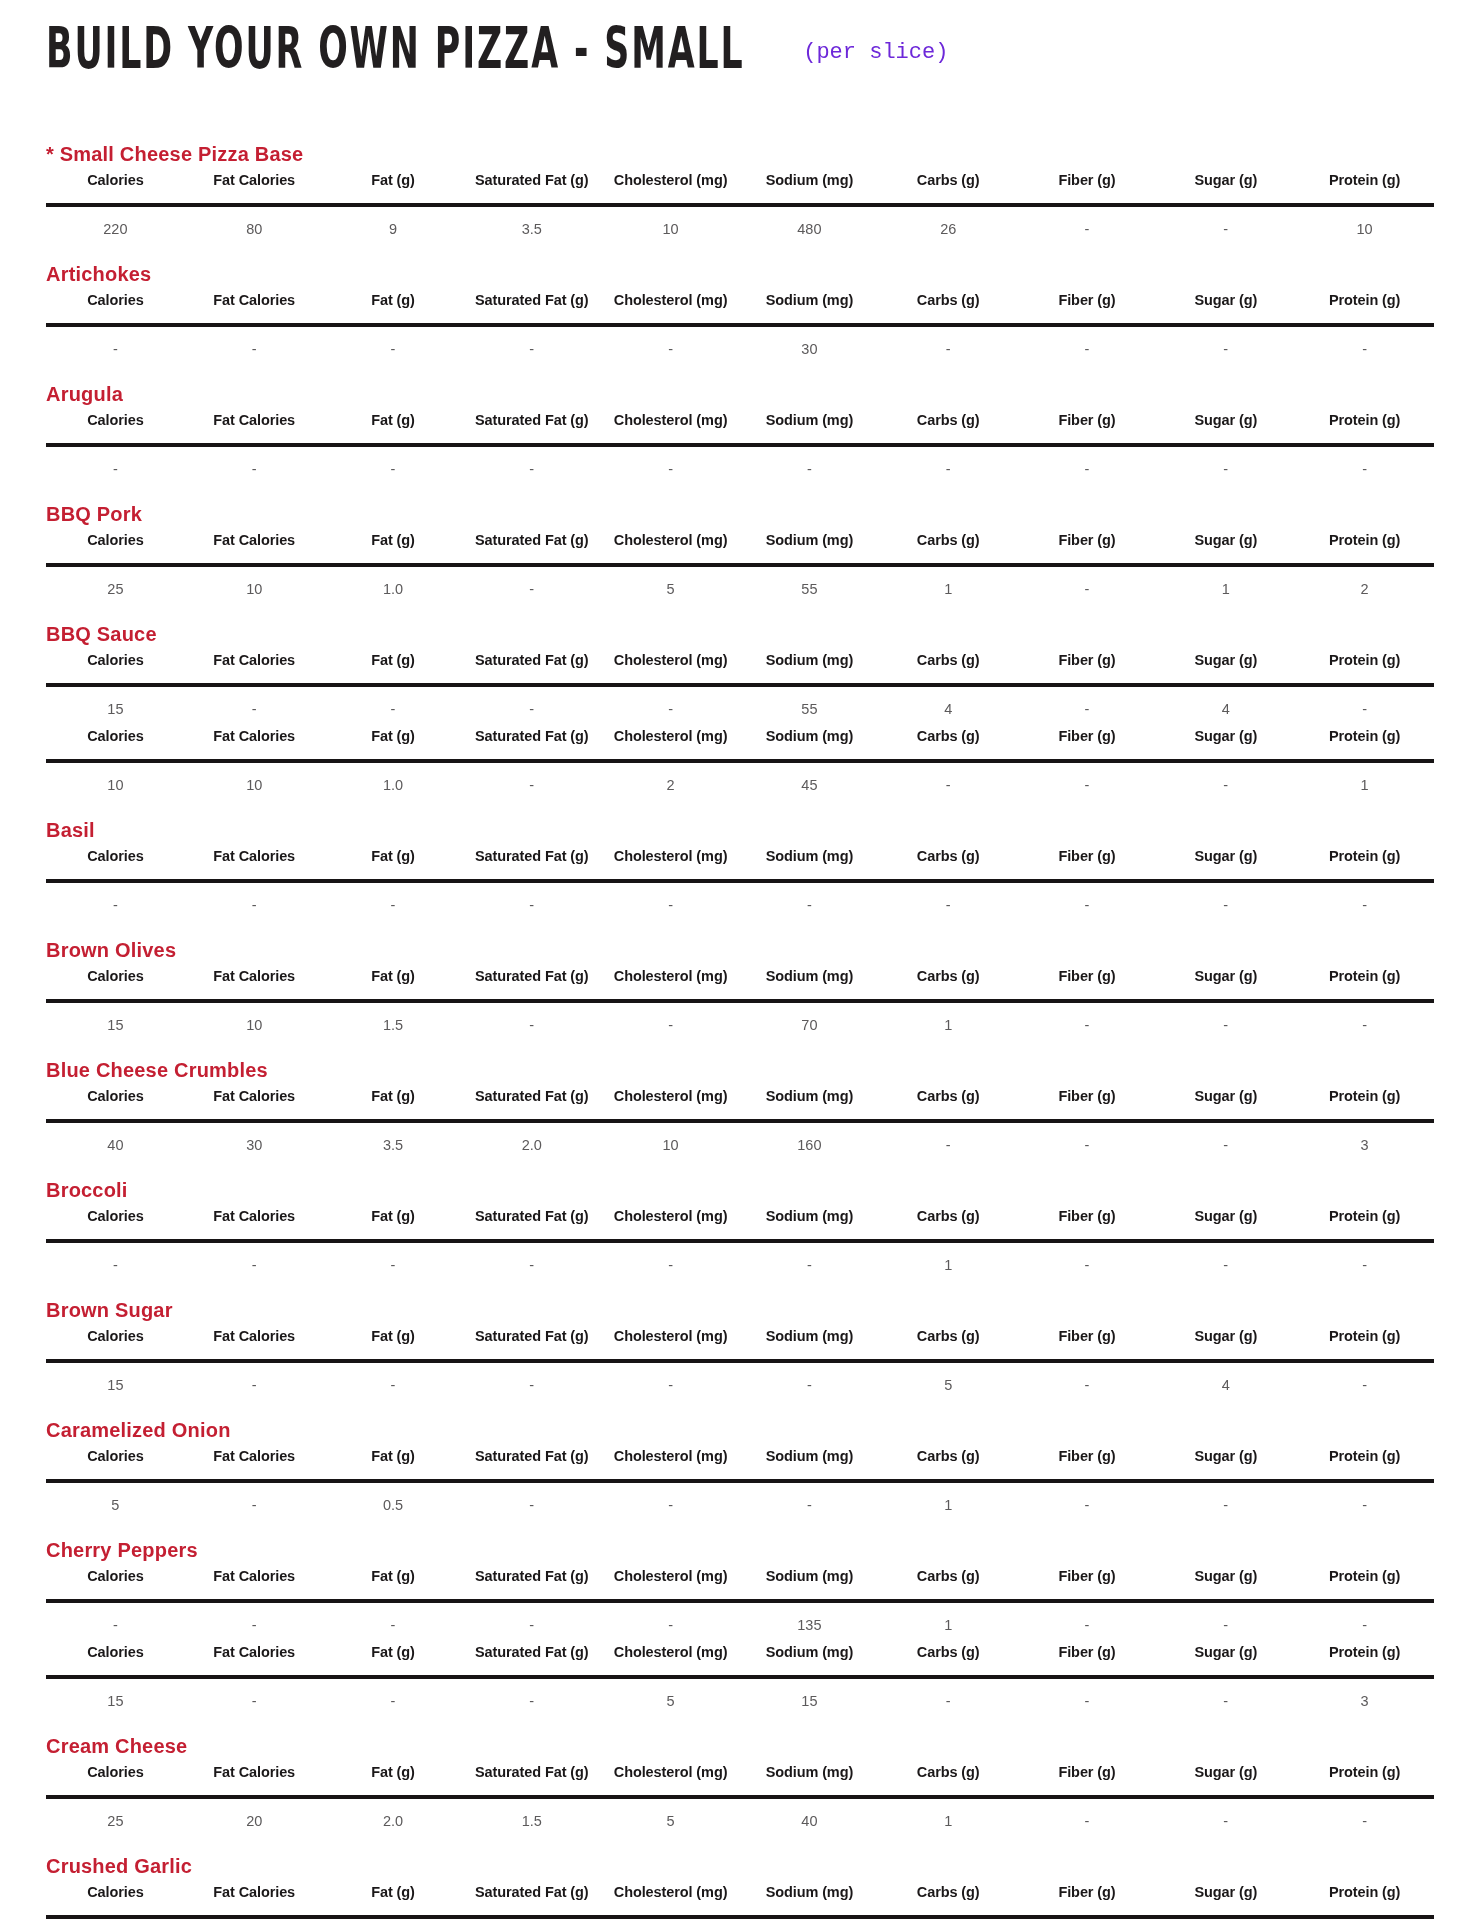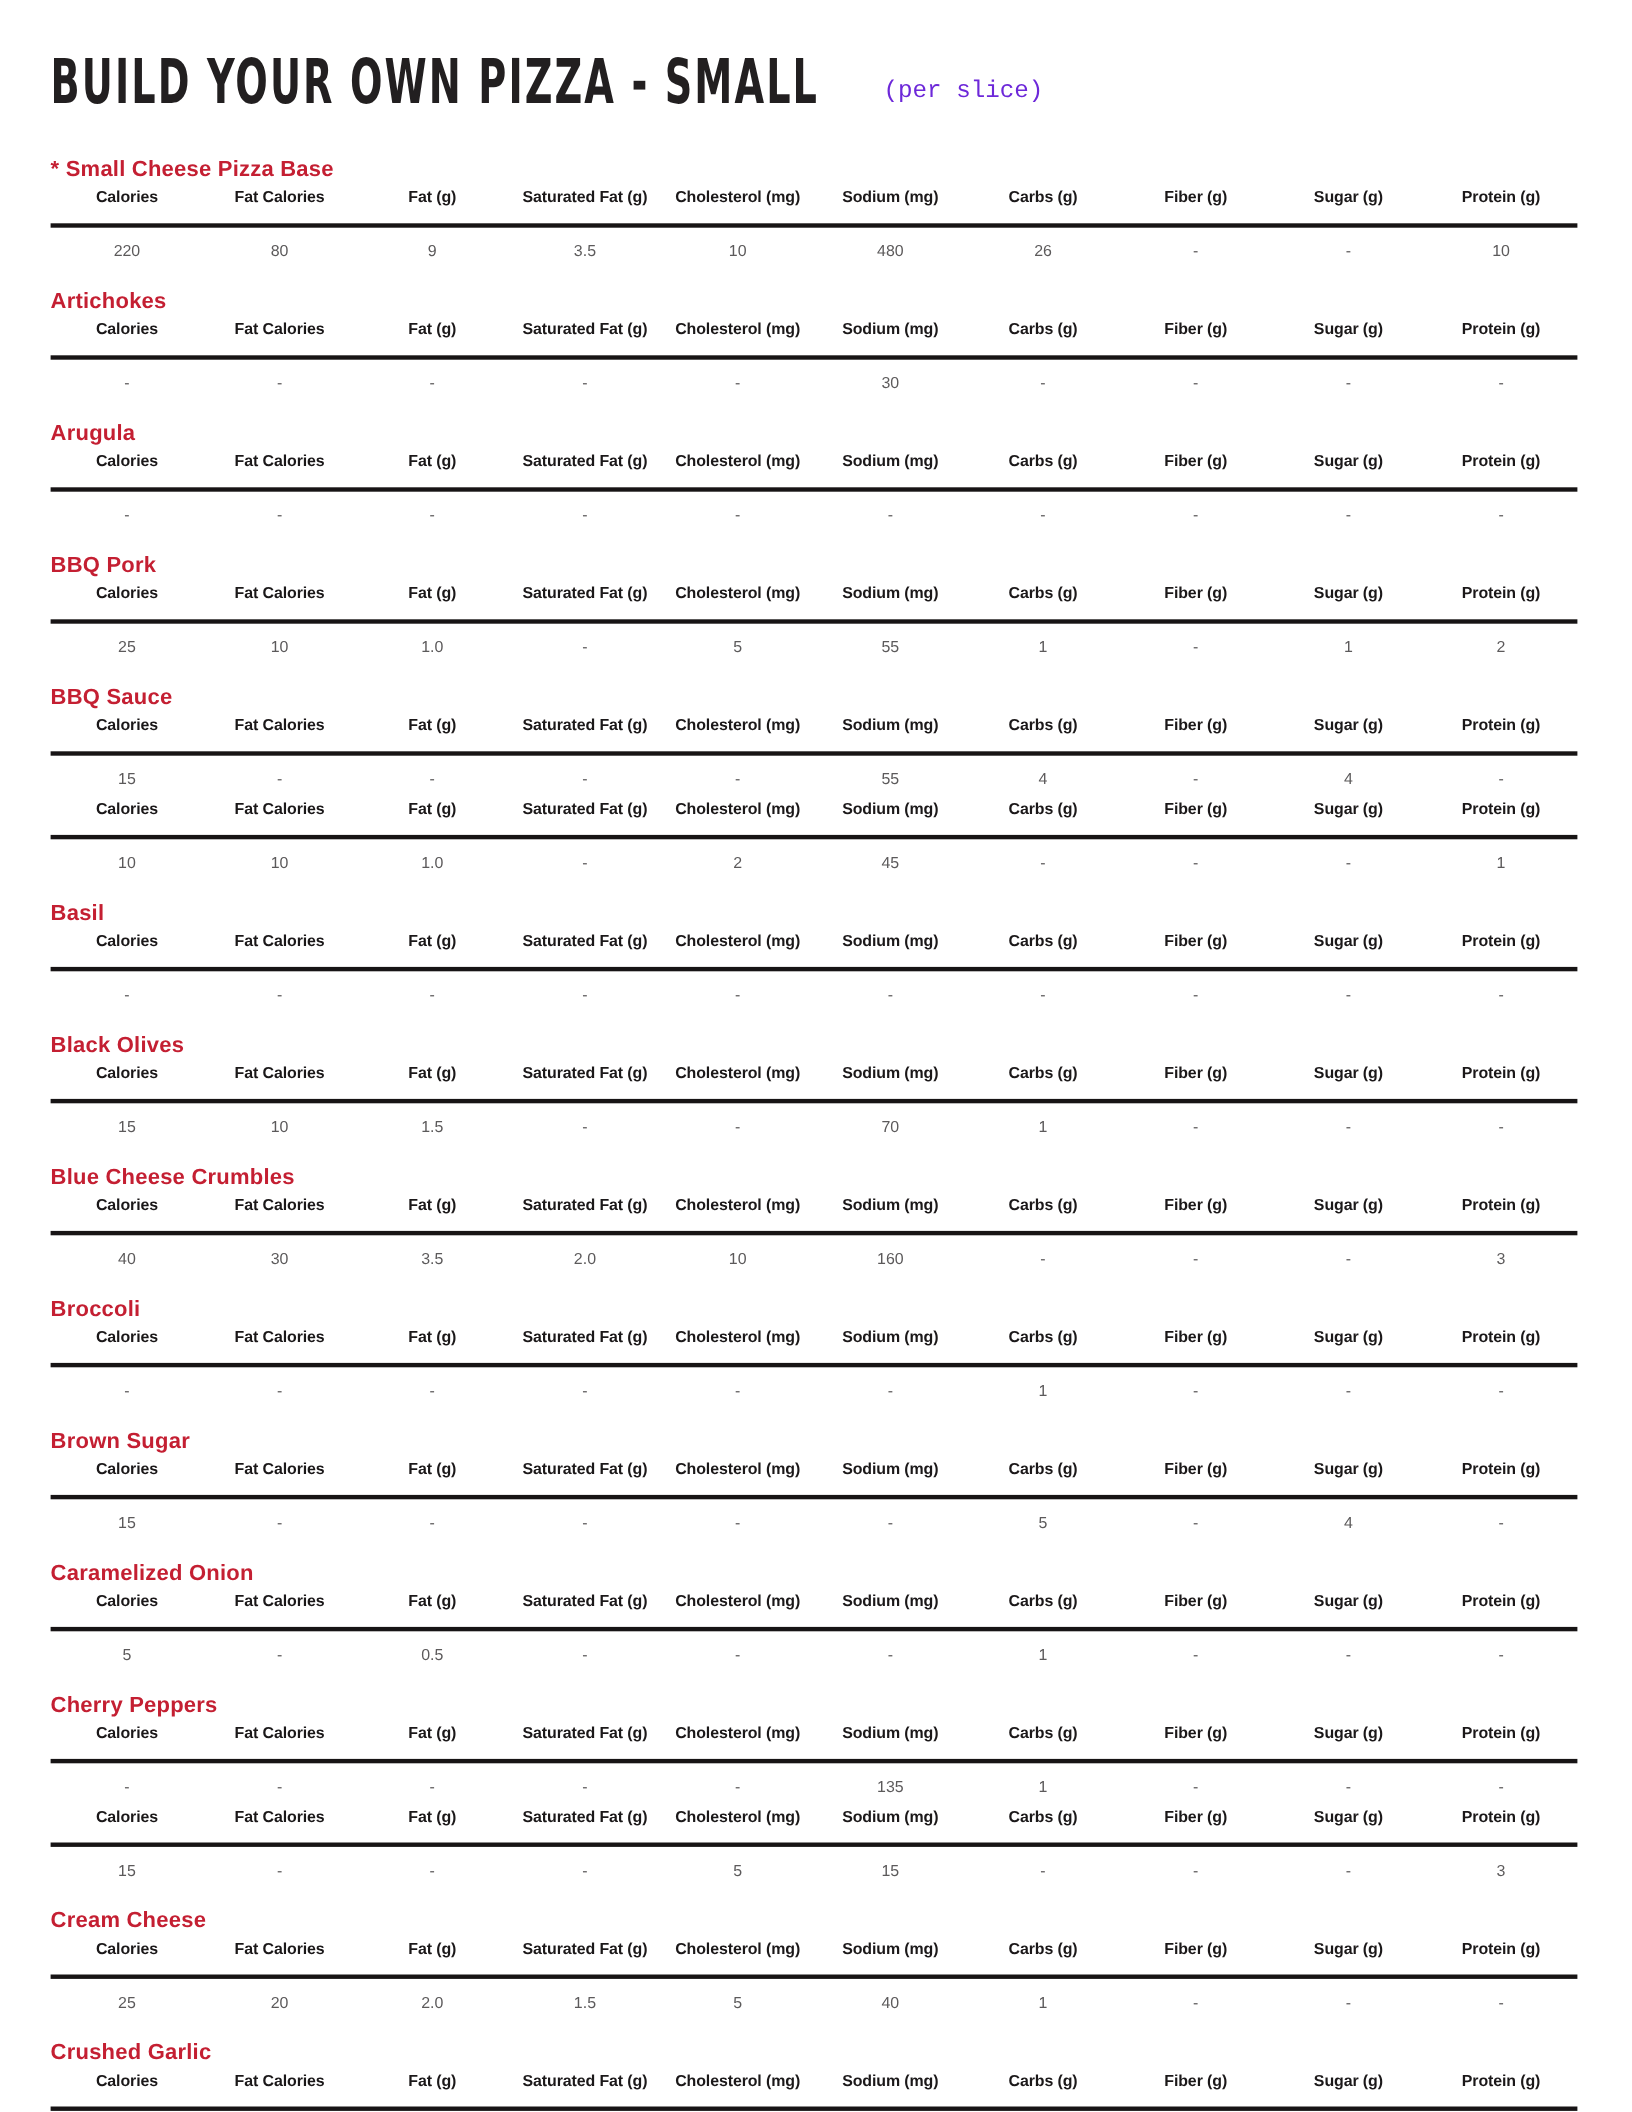--- a/index.html
+++ b/index.html
@@ -12,21 +12,21 @@
     width: 1484px;
     min-height: 1920px;
     box-sizing: border-box;
     padding: 40px 50px 0 46px;
     background: #ffffff;
     overflow: hidden;
   }
   .title-row {
     height: 88px;
     display: flex;
-    align-items: center;
+    align-items: flex-start;
     margin-bottom: 2px;
     white-space: nowrap;
   }
   .main-title {
     display: inline-block;
     font-family: "DejaVu Sans", sans-serif;
     font-weight: 700;
     font-size: 37px;
     letter-spacing: 2px;
     color: #221f20;
@@ -287,21 +287,21 @@
             <div class="cell td">-</div>
             <div class="cell td">-</div>
             <div class="cell td">-</div>
             <div class="cell td">-</div>
             <div class="cell td">-</div>
           </div>
     </div>
   </section>
 
   <section class="nutrition-section">
-    <h2>Black Olives</h2>
+    <h2>Brown Olives</h2>
     <div>
       <div class="grid-row thead">
             <div class="cell th">Calories</div>
             <div class="cell th">Fat Calories</div>
             <div class="cell th">Fat (g)</div>
             <div class="cell th">Saturated Fat (g)</div>
             <div class="cell th">Cholesterol (mg)</div>
             <div class="cell th">Sodium (mg)</div>
             <div class="cell th">Carbs (g)</div>
             <div class="cell th">Fiber (g)</div>

